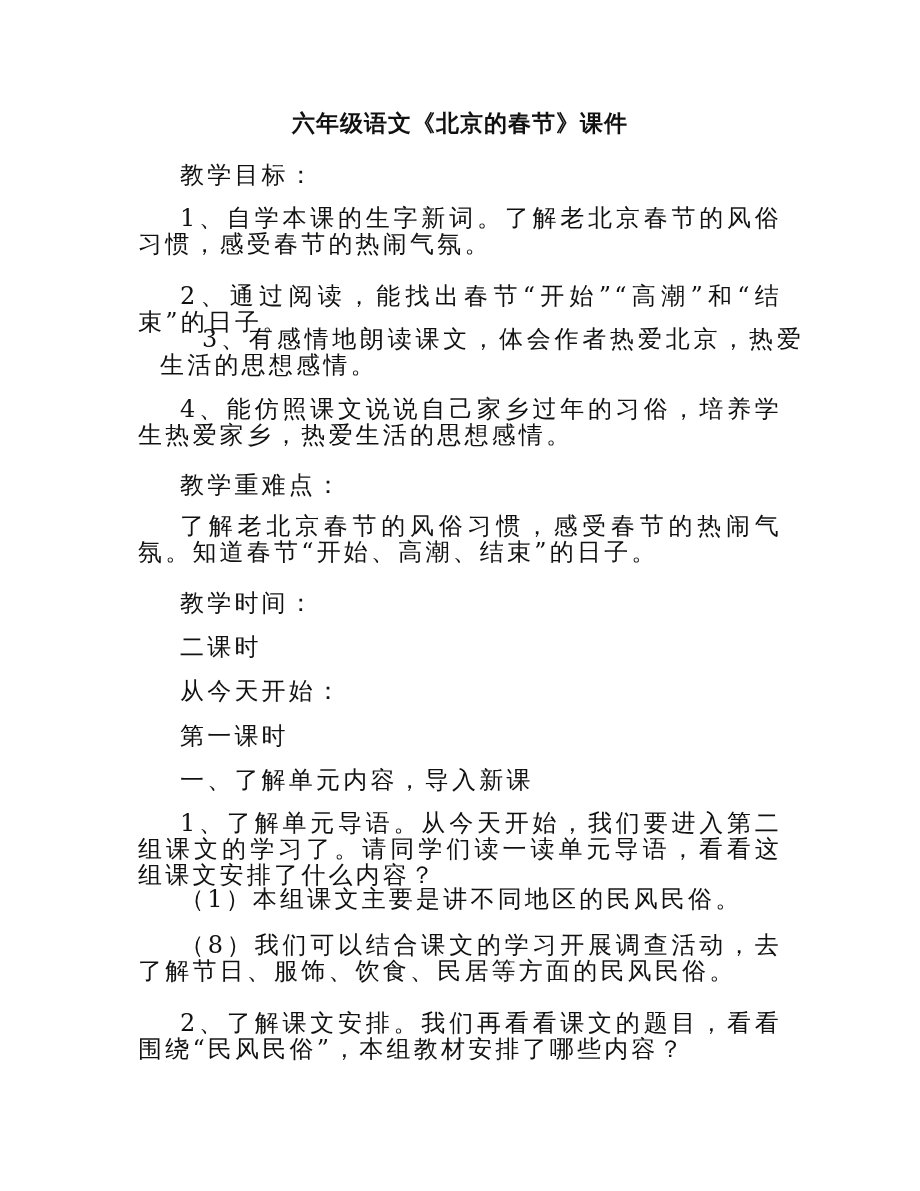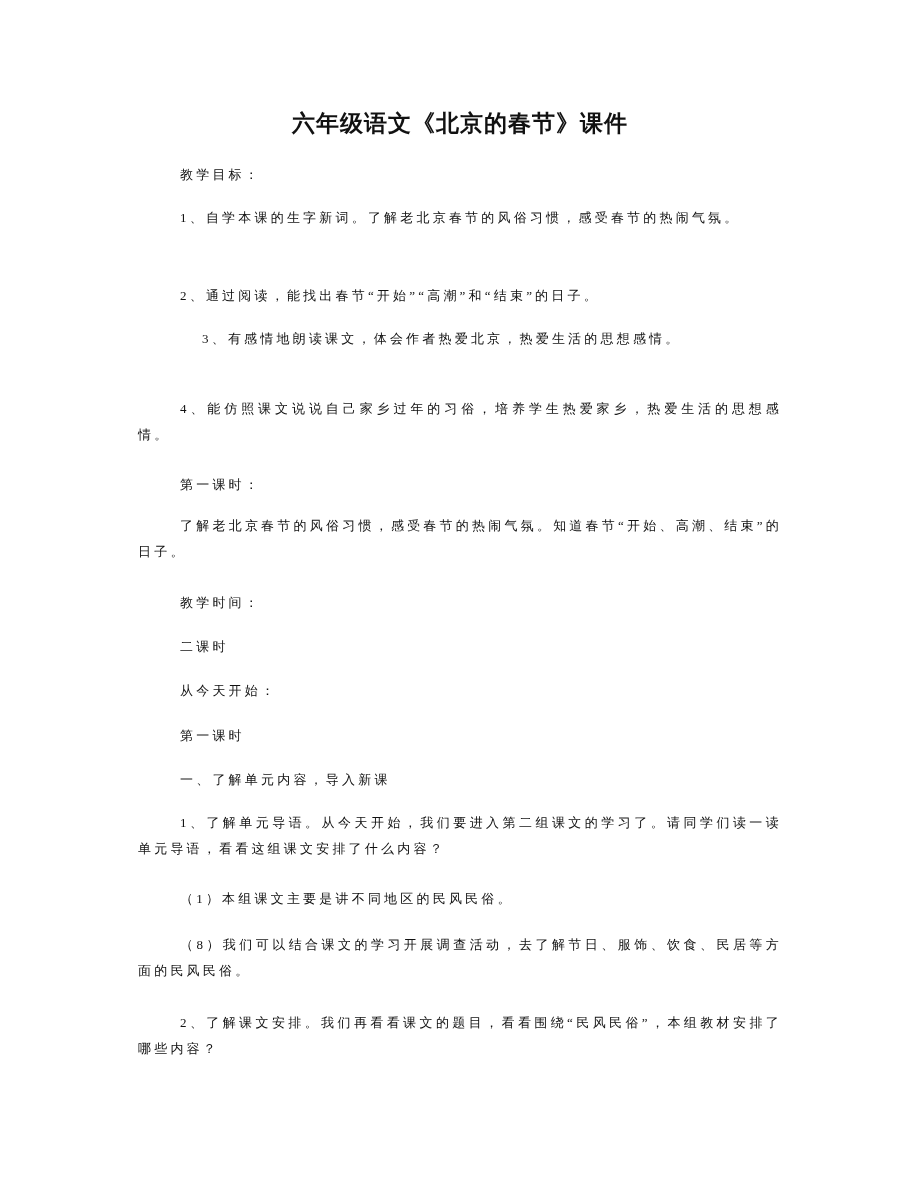--- a/index.html
+++ b/index.html
@@ -29,43 +29,42 @@
       text-align: center;
       font-size: 23px;
       font-weight: bold;
       letter-spacing: 1px;
       line-height: 26px;
     }
     .para {
       position: absolute;
       left: 0;
       width: 644px;
-      font-size: 13px;
+      font-size: 24px;
       line-height: 26px;
       letter-spacing: 3.2px;
       text-indent: 42px;
       white-space: normal;
       word-break: break-all;
       text-align: justify;
       text-align-last: left;
-      font-family: Liberation Serif, serif;
     }
   </style>
 </head>
 <body>
 
 <div class="page">
   <div class="title">六年级语文《北京的春节》课件</div>
 
   <div class="para" style="top:162px;">教学目标：</div>
   <div class="para" style="top:205px;">1、自学本课的生字新词。了解老北京春节的风俗习惯，感受春节的热闹气氛。</div>
   <div class="para" style="top:283px;">2、通过阅读，能找出春节“开始”“高潮”和“结束”的日子。</div>
   <div class="para" style="top:326px;margin-left:22px;">3、有感情地朗读课文，体会作者热爱北京，热爱生活的思想感情。</div>
   <div class="para" style="top:396px;">4、能仿照课文说说自己家乡过年的习俗，培养学生热爱家乡，热爱生活的思想感情。</div>
-  <div class="para" style="top:472px;">第一课时：</div>
+  <div class="para" style="top:472px;">教学重难点：</div>
   <div class="para" style="top:513px;">了解老北京春节的风俗习惯，感受春节的热闹气氛。知道春节“开始、高潮、结束”的日子。</div>
   <div class="para" style="top:590px;">教学时间：</div>
   <div class="para" style="top:634px;">二课时</div>
   <div class="para" style="top:678px;">从今天开始：</div>
   <div class="para" style="top:723px;">第一课时</div>
   <div class="para" style="top:767px;">一、了解单元内容，导入新课</div>
   <div class="para" style="top:810px;">1、了解单元导语。从今天开始，我们要进入第二组课文的学习了。请同学们读一读单元导语，看看这组课文安排了什么内容？</div>
   <div class="para" style="top:886px;">（1）本组课文主要是讲不同地区的民风民俗。</div>
   <div class="para" style="top:932px;">（8）我们可以结合课文的学习开展调查活动，去了解节日、服饰、饮食、民居等方面的民风民俗。</div>
   <div class="para" style="top:1010px;">2、了解课文安排。我们再看看课文的题目，看看围绕“民风民俗”，本组教材安排了哪些内容？</div>

